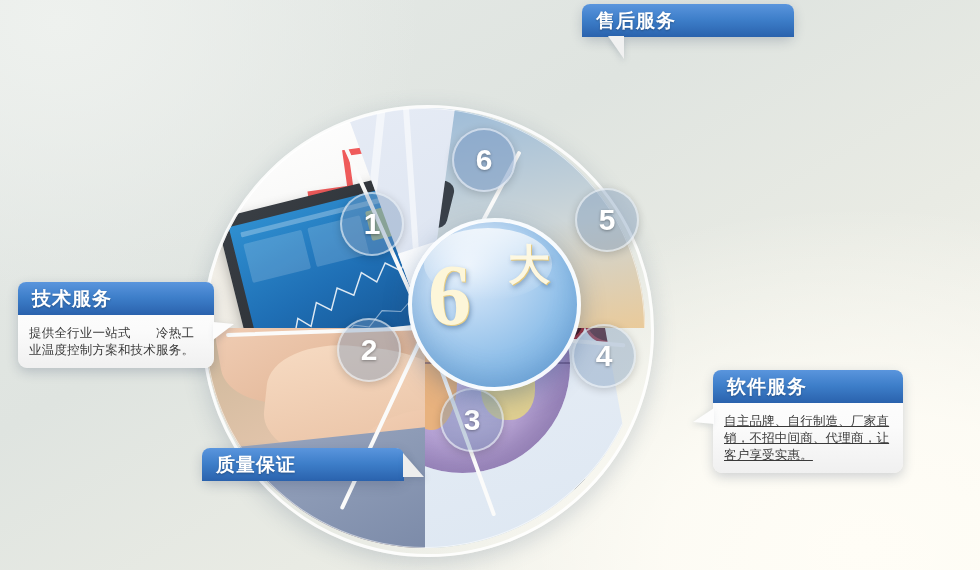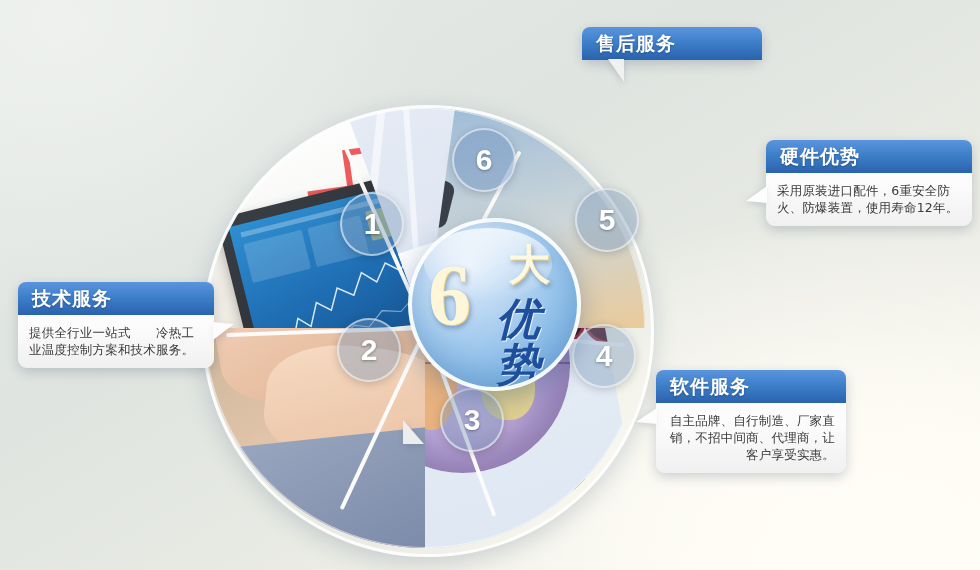--- a/index.html
+++ b/index.html
@@ -218,27 +218,27 @@
     padding:9px 11px 10px 11px;
     color:#3a3a3a;font-size:12.5px;line-height:17px;
     letter-spacing:.2px;
   }
   .tail{position:absolute;width:0;height:0;}
 
   
   #c-team{left:28px;top:40px;width:212px;}
   #c-team .tail{left:168px;bottom:-22px;border-left:16px solid #f1f1f1;border-bottom:23px solid transparent;filter:drop-shadow(0 3px 3px rgba(40,60,90,.18));}
 
-  #c-after{left:582px;top:4px;width:180px;margin-top:23px;}
+  #c-after{left:582px;top:4px;width:212px;}
   #c-after .tail{left:26px;bottom:-22px;border-right:16px solid #f1f1f1;border-bottom:23px solid transparent;filter:drop-shadow(0 3px 3px rgba(40,60,90,.18));}
 
   #c-hardware{left:766px;top:140px;width:206px;}
   #c-hardware .tail{left:-20px;top:46px;border-right:21px solid #fdfdfd;border-top:15px solid transparent;border-bottom:2px solid transparent;filter:drop-shadow(-2px 2px 3px rgba(40,60,90,.16));}
 
-  #c-software{left:656px;top:370px;width:190px;}
+  #c-software{left:713px;top:370px;width:190px;}
   #c-software .tail{left:-20px;top:38px;border-right:21px solid #fdfdfd;border-top:14px solid transparent;border-bottom:2px solid transparent;filter:drop-shadow(-2px 2px 3px rgba(40,60,90,.16));}
 
   #c-quality{left:202px;top:448px;width:202px;}
   #c-quality .tail{right:-20px;bottom:4px;border-left:21px solid #ededed;border-top:24px solid transparent;filter:drop-shadow(2px 2px 3px rgba(40,60,90,.18));}
 
   #c-tech{left:18px;top:282px;width:196px;}
   #c-tech .tail{right:-20px;top:40px;border-left:21px solid #fcfcfc;border-bottom:16px solid transparent;border-top:2px solid transparent;filter:drop-shadow(2px 2px 3px rgba(40,60,90,.16));}
 </style>
 </head>
 <body>
@@ -360,48 +360,43 @@
       <span>5</span>
     </div>
   <div class="numdot" style="left:452px;top:128px;background:rgba(118,152,196,.52);">
       <span>6</span>
     </div>
 
   <div id="badge">
     <div class="gloss"></div>
     <div id="badge-six">6</div>
     <div id="badge-da">大</div>
-    <div id="badge-ys">优势</div>
   </div>
 
 
   <div class="callout" id="c-after">
     <div class="hdr">
         <span>售后服务</span>
       </div>
     <div class="tail"></div>
   </div>
 
-  <div class="callout" id="c-hardware">
-    <div class="hdr">
-        <span>硬件优势</span>
-      </div>
-    <div class="body">采用原装进口配件，6重安全防火、防爆装置，使用寿命12年。</div>
-    <div class="tail"></div>
-  </div>
 
   <div class="callout" id="c-software">
     <div class="hdr">
         <span>软件服务</span>
       </div>
-    <div class="body" style="text-align:right;">自主品牌、自行制造、厂家直销，不招中间商、代理商，让客户享受实惠。</div>
+    <div class="body" style="text-align:left;text-decoration:underline;">自主品牌、自行制造、厂家直销，不招中间商、代理商，让客户享受实惠。</div>
     <div class="tail"></div>
   </div>
 
   <div class="callout" id="c-quality">
+    <div class="hdr">
+        <span>质量保证</span>
+      </div>
     <div class="tail"></div>
   </div>
 
   <div class="callout" id="c-tech">
     <div class="hdr">
         <span>技术服务</span>
       </div>
     <div class="body">提供全行业一站式　　冷热工业温度控制方案和技术服务。</div>
     <div class="tail"></div>
   </div>

